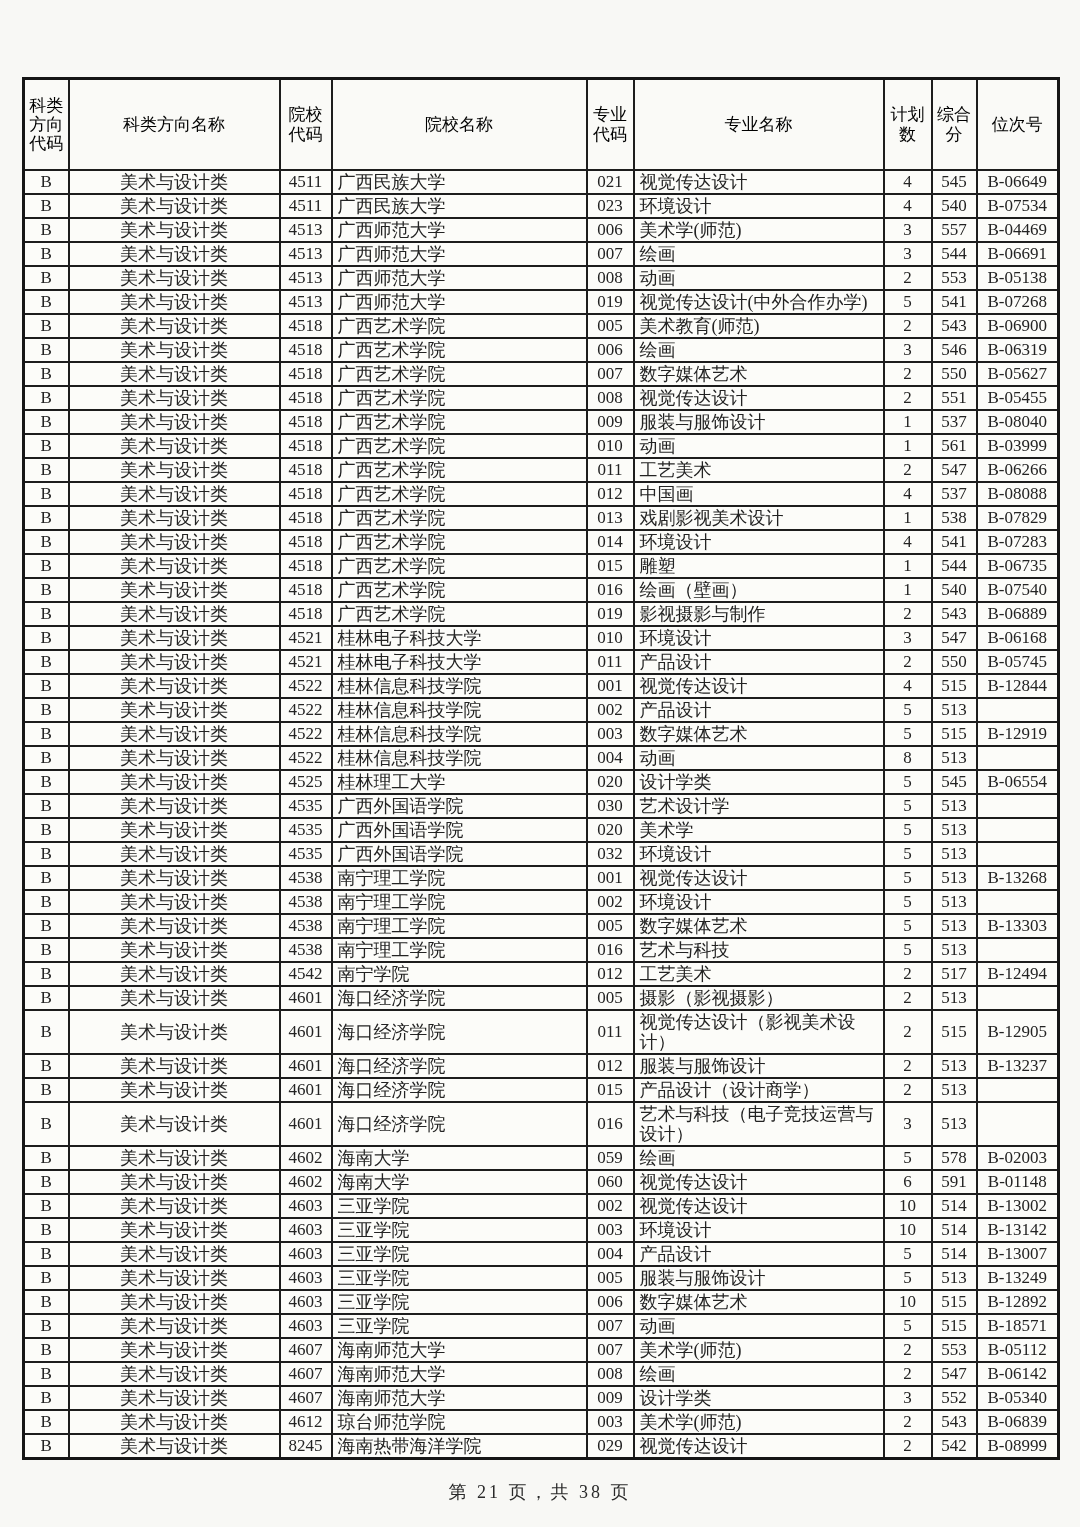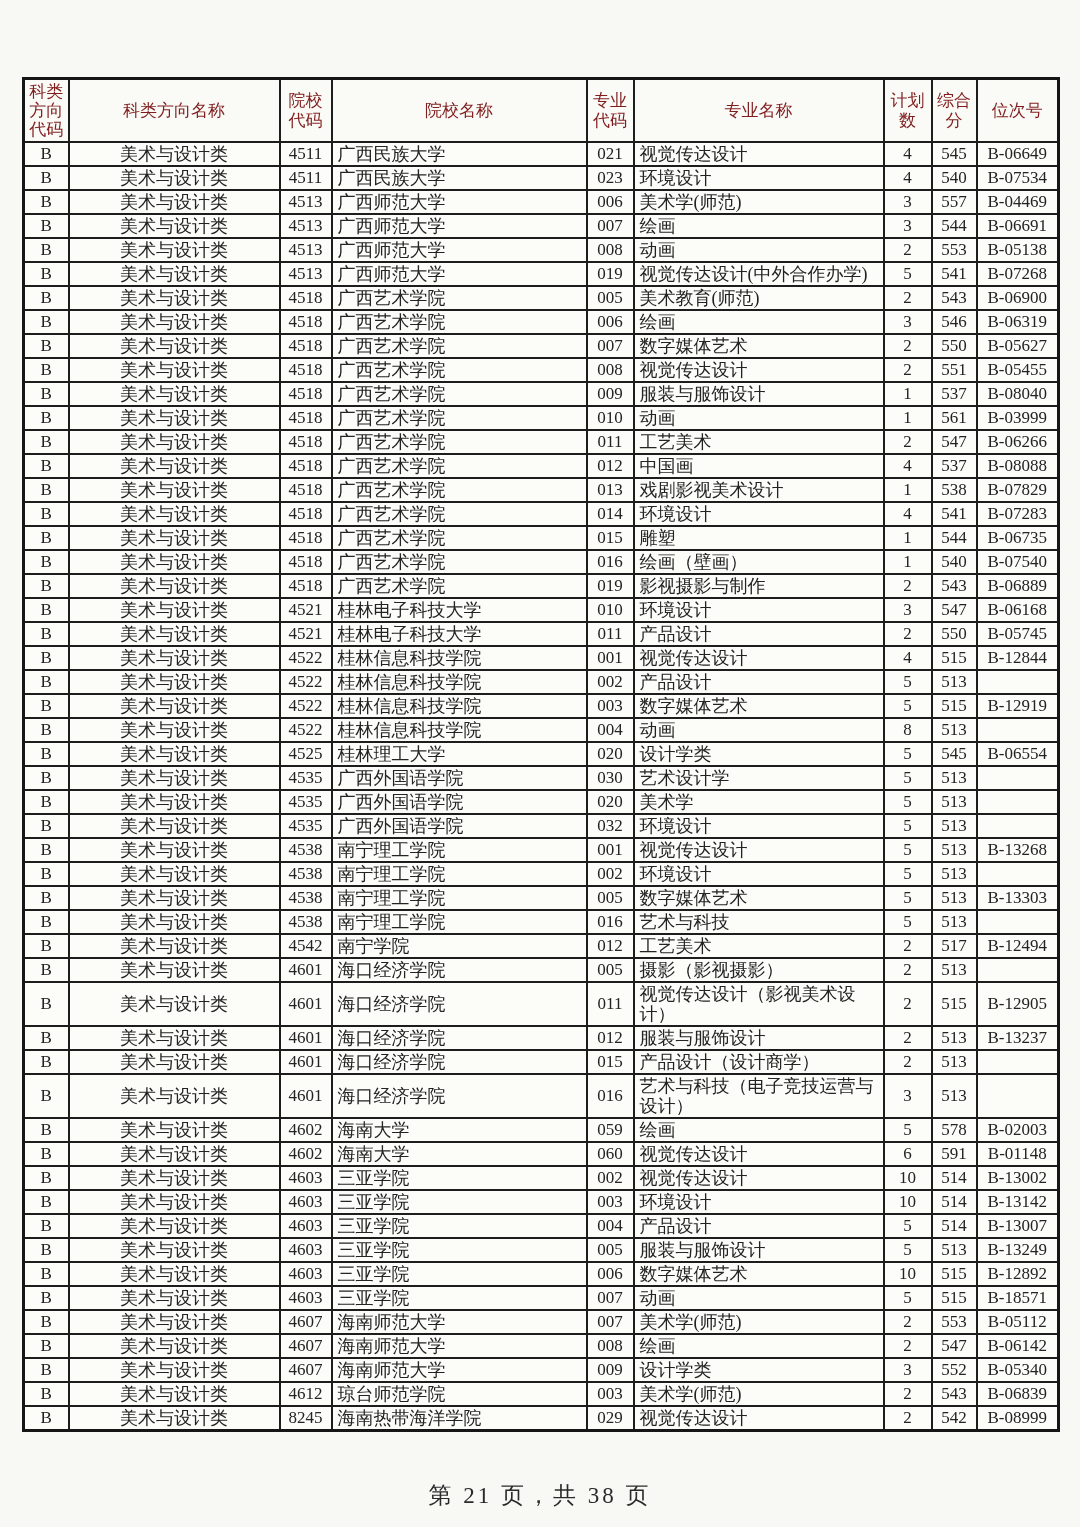--- a/index.html
+++ b/index.html
@@ -41,24 +41,24 @@
   .score-table th, .score-table td {
     border: 2px solid #1d1d1d;
     overflow: hidden;
   }
   .score-table thead th {
     height: 59px;
     background: #fafaf7;
     font-weight: normal;
     font-size: 17px;
     line-height: 1.12;
-    color: #7f1d1d;
+    color: #000000;
     vertical-align: middle;
     white-space: pre-line;
-    padding: 1px 2px;
+    padding: 15px 2px;
   }
   .score-table tbody td {
     background: #fcfcf9;
     height: 20px;
     padding: 1px 5px;
     font-size: 17px;
     line-height: 20px;
     vertical-align: middle;
     color: #232323;
   }
@@ -66,21 +66,21 @@
     font-size: 18px;
   }
   .al-center { text-align: center; }
   .al-left   { text-align: left; }
   .footer {
     position: absolute;
     top: 1480px;
     left: 0;
     width: 100%;
     text-align: center;
-    font-size: 23px;
+    font-size: 18px;
     letter-spacing: 3px;
     color: #2a2a2a;
   }
 </style>
 </head>
 <body>
 
 <div class="page">
 
   <table class="score-table">

